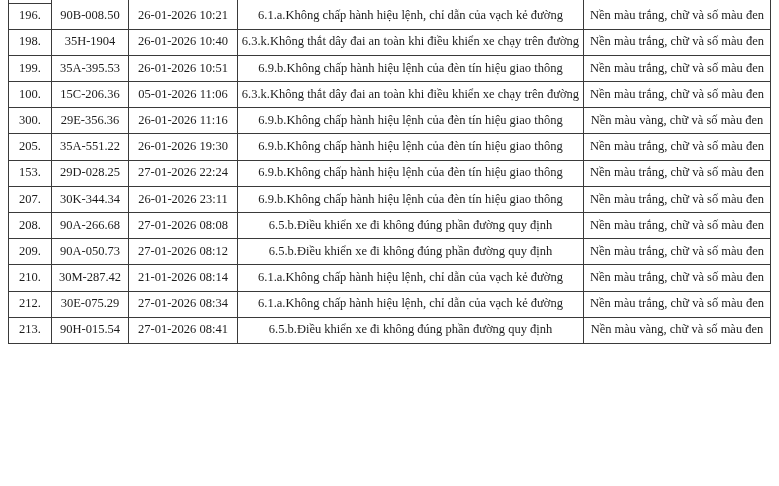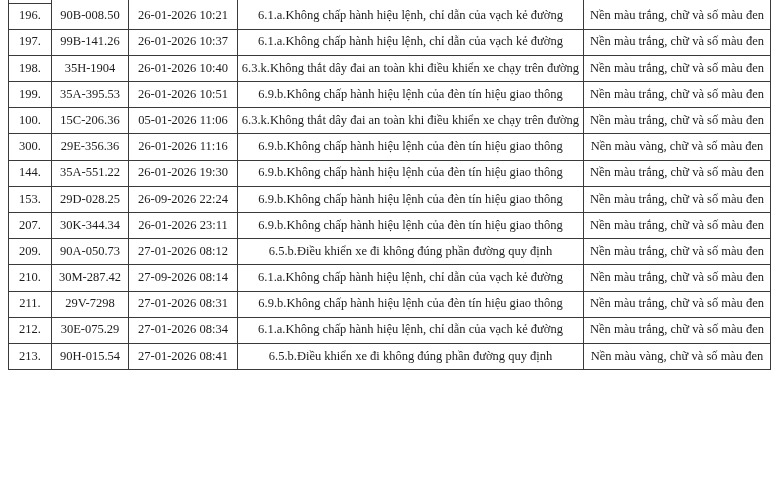--- a/index.html
+++ b/index.html
@@ -83,27 +83,20 @@
     </colgroup>
     <tbody>
     <tr>
       <td>196.</td>
       <td>90B-008.50</td>
       <td>26-01-2026 10:21</td>
       <td>6.1.a.Không chấp hành hiệu lệnh, chỉ dẫn của vạch kẻ đường</td>
       <td>Nền màu trắng, chữ và số màu đen</td>
     </tr>
 
-    <tr>
-      <td>197.</td>
-      <td>99B-141.26</td>
-      <td>26-01-2026 10:37</td>
-      <td>6.1.a.Không chấp hành hiệu lệnh, chỉ dẫn của vạch kẻ đường</td>
-      <td>Nền màu trắng, chữ và số màu đen</td>
-    </tr>
 
     <tr>
       <td>198.</td>
       <td>35H-1904</td>
       <td>26-01-2026 10:40</td>
       <td>6.3.k.Không thắt dây đai an toàn khi điều khiển xe chạy trên đường</td>
       <td>Nền màu trắng, chữ và số màu đen</td>
     </tr>
 
     <tr>
@@ -127,67 +120,67 @@
       <td>29E-356.36</td>
       <td>26-01-2026 11:16</td>
       <td>6.9.b.Không chấp hành hiệu lệnh của đèn tín hiệu giao thông</td>
       <td>Nền màu vàng, chữ và số màu đen</td>
     </tr>
 
 
 
 
     <tr>
-      <td>144.</td>
+      <td>205.</td>
       <td>35A-551.22</td>
       <td>26-01-2026 19:30</td>
       <td>6.9.b.Không chấp hành hiệu lệnh của đèn tín hiệu giao thông</td>
       <td>Nền màu trắng, chữ và số màu đen</td>
     </tr>
 
     <tr>
       <td>153.</td>
       <td>29D-028.25</td>
-      <td>26-09-2026 22:24</td>
+      <td>27-01-2026 22:24</td>
       <td>6.9.b.Không chấp hành hiệu lệnh của đèn tín hiệu giao thông</td>
       <td>Nền màu trắng, chữ và số màu đen</td>
     </tr>
 
     <tr>
       <td>207.</td>
       <td>30K-344.34</td>
       <td>26-01-2026 23:11</td>
       <td>6.9.b.Không chấp hành hiệu lệnh của đèn tín hiệu giao thông</td>
       <td>Nền màu trắng, chữ và số màu đen</td>
     </tr>
 
+    <tr>
+      <td>208.</td>
+      <td>90A-266.68</td>
+      <td>27-01-2026 08:08</td>
+      <td>6.5.b.Điều khiển xe đi không đúng phần đường quy định</td>
+      <td>Nền màu trắng, chữ và số màu đen</td>
+    </tr>
 
     <tr>
       <td>209.</td>
       <td>90A-050.73</td>
       <td>27-01-2026 08:12</td>
       <td>6.5.b.Điều khiển xe đi không đúng phần đường quy định</td>
       <td>Nền màu trắng, chữ và số màu đen</td>
     </tr>
 
     <tr>
       <td>210.</td>
       <td>30M-287.42</td>
-      <td>27-09-2026 08:14</td>
+      <td>21-01-2026 08:14</td>
       <td>6.1.a.Không chấp hành hiệu lệnh, chỉ dẫn của vạch kẻ đường</td>
       <td>Nền màu trắng, chữ và số màu đen</td>
     </tr>
 
-    <tr>
-      <td>211.</td>
-      <td>29V-7298</td>
-      <td>27-01-2026 08:31</td>
-      <td>6.9.b.Không chấp hành hiệu lệnh của đèn tín hiệu giao thông</td>
-      <td>Nền màu trắng, chữ và số màu đen</td>
-    </tr>
 
     <tr>
       <td>212.</td>
       <td>30E-075.29</td>
       <td>27-01-2026 08:34</td>
       <td>6.1.a.Không chấp hành hiệu lệnh, chỉ dẫn của vạch kẻ đường</td>
       <td>Nền màu trắng, chữ và số màu đen</td>
     </tr>
 
     <tr>

